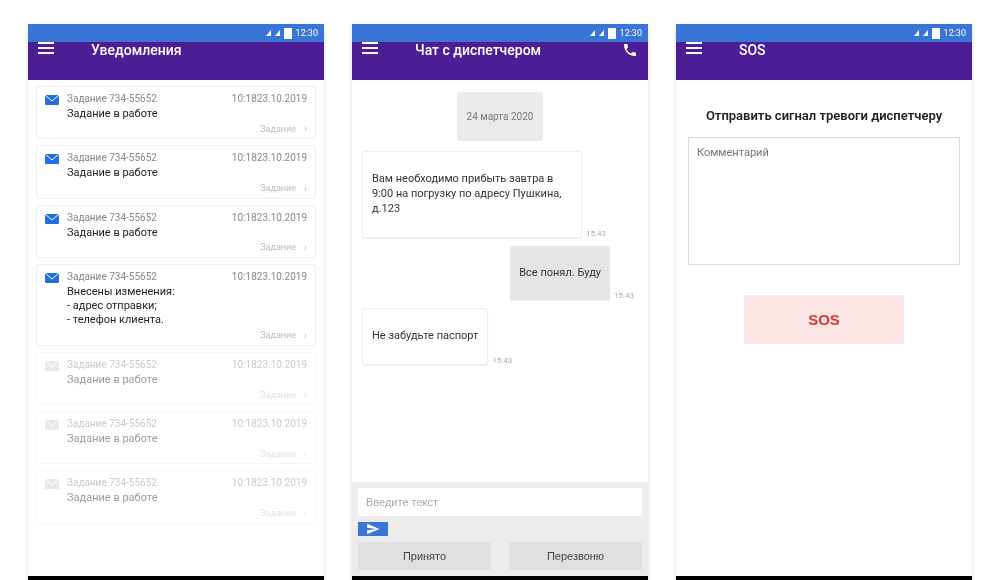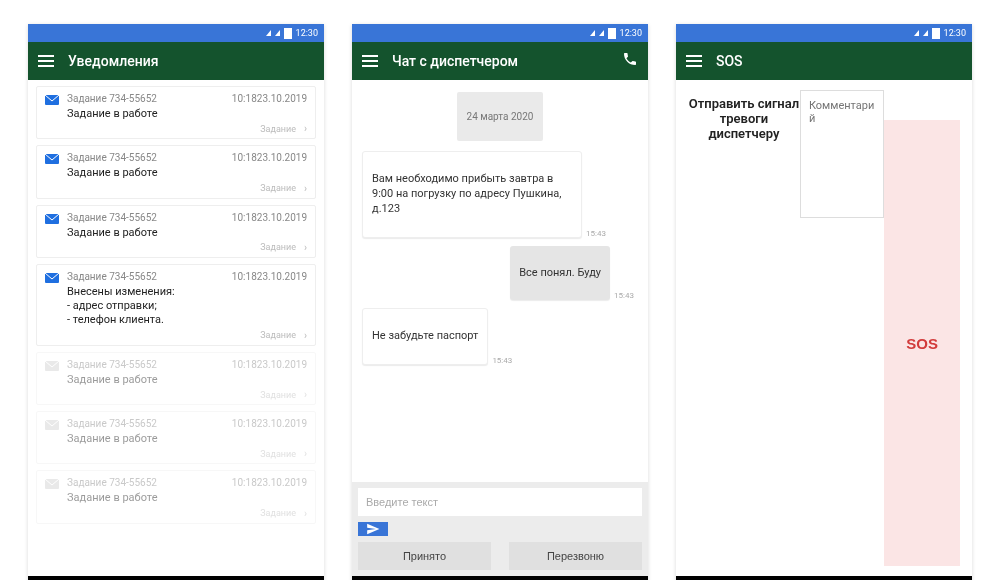--- a/index.html
+++ b/index.html
@@ -31,26 +31,26 @@
     justify-content: flex-end;
     align-items: center;
     padding: 0 6px;
     color: #fff;
     font-size: 9px;
     gap: 4px;
   }
   .statusbar .tri { width:0;height:0;border-left:5px solid transparent;border-bottom:6px solid #fff; }
   .statusbar .bat { width:6px;height:9px;border:1px solid #fff;background:#fff; }
   .appbar {
-    background: #14532d;
+    background: #4c1d95;
     height: 38px;
     display: flex;
-    align-items: center;
     padding: 0 10px;
     color: #fff;
+    gap: 23px;
   }
   .menu-icon { width:16px;display:flex;flex-direction:column;gap:3px;cursor:pointer; }
   .menu-icon span { height:2px;background:#fff; }
   .appbar-title { font-size:14px;font-weight:500;margin-left:14px; }
   .phone-icon { margin-left:auto;cursor:pointer; }
   .content { flex:1;overflow:hidden;background:#fff;display:flex;flex-direction:column; }
   .navbar { background:#000;height:28px;display:flex;justify-content:space-around;align-items:center; }
   .nav-btn { color:#fff;font-size:13px;cursor:pointer; }
 
   
@@ -82,21 +82,21 @@
   .msg-time { font-size:8px;color:#aaa;margin:0 4px; }
   .chat-input-area { background:#ececec;padding:6px;display:flex;flex-direction:column;gap:6px; }
   .input-row { display:flex;gap:6px;flex-direction:column; }
   .chat-input { flex:1;background:#fff;border:none;padding:8px;font-size:11px;color:#666; }
   .chat-input::placeholder { color:#aaa; }
   .send-btn { width:30px;background:#3975d7;display:flex;align-items:center;justify-content:center;cursor:pointer; }
   .quick-row { display:flex;gap:18px; }
   .quick-btn { flex:1;background:#e0e0e0;border:none;padding:8px 0;font-size:11px;color:#444;cursor:pointer; }
 
   
-  .sos-body { flex:1;padding:10px 12px;display:flex;}
+  .sos-body { flex:1;padding:22px 12px;display:flex;flex-direction:column; }
   .sos-heading { font-size:13px;font-weight:600;text-align:center;color:#222;margin:6px 0 14px; }
   .sos-comment { border:1px solid #ddd;height:110px;padding:8px;font-size:11px;color:#999;resize:none;font-family:inherit; }
   .sos-btn { margin:30px auto 0;background:#fbe5e5;color:#d23b3b;font-weight:700;font-size:15px;padding:16px 0;width:160px;text-align:center;cursor:pointer;border:none; }
 </style>
 </head>
 <body>
 
 <div class="phone">
   <div class="statusbar">
     <span class="tri" style="border-bottom-color:#fff"></span>

